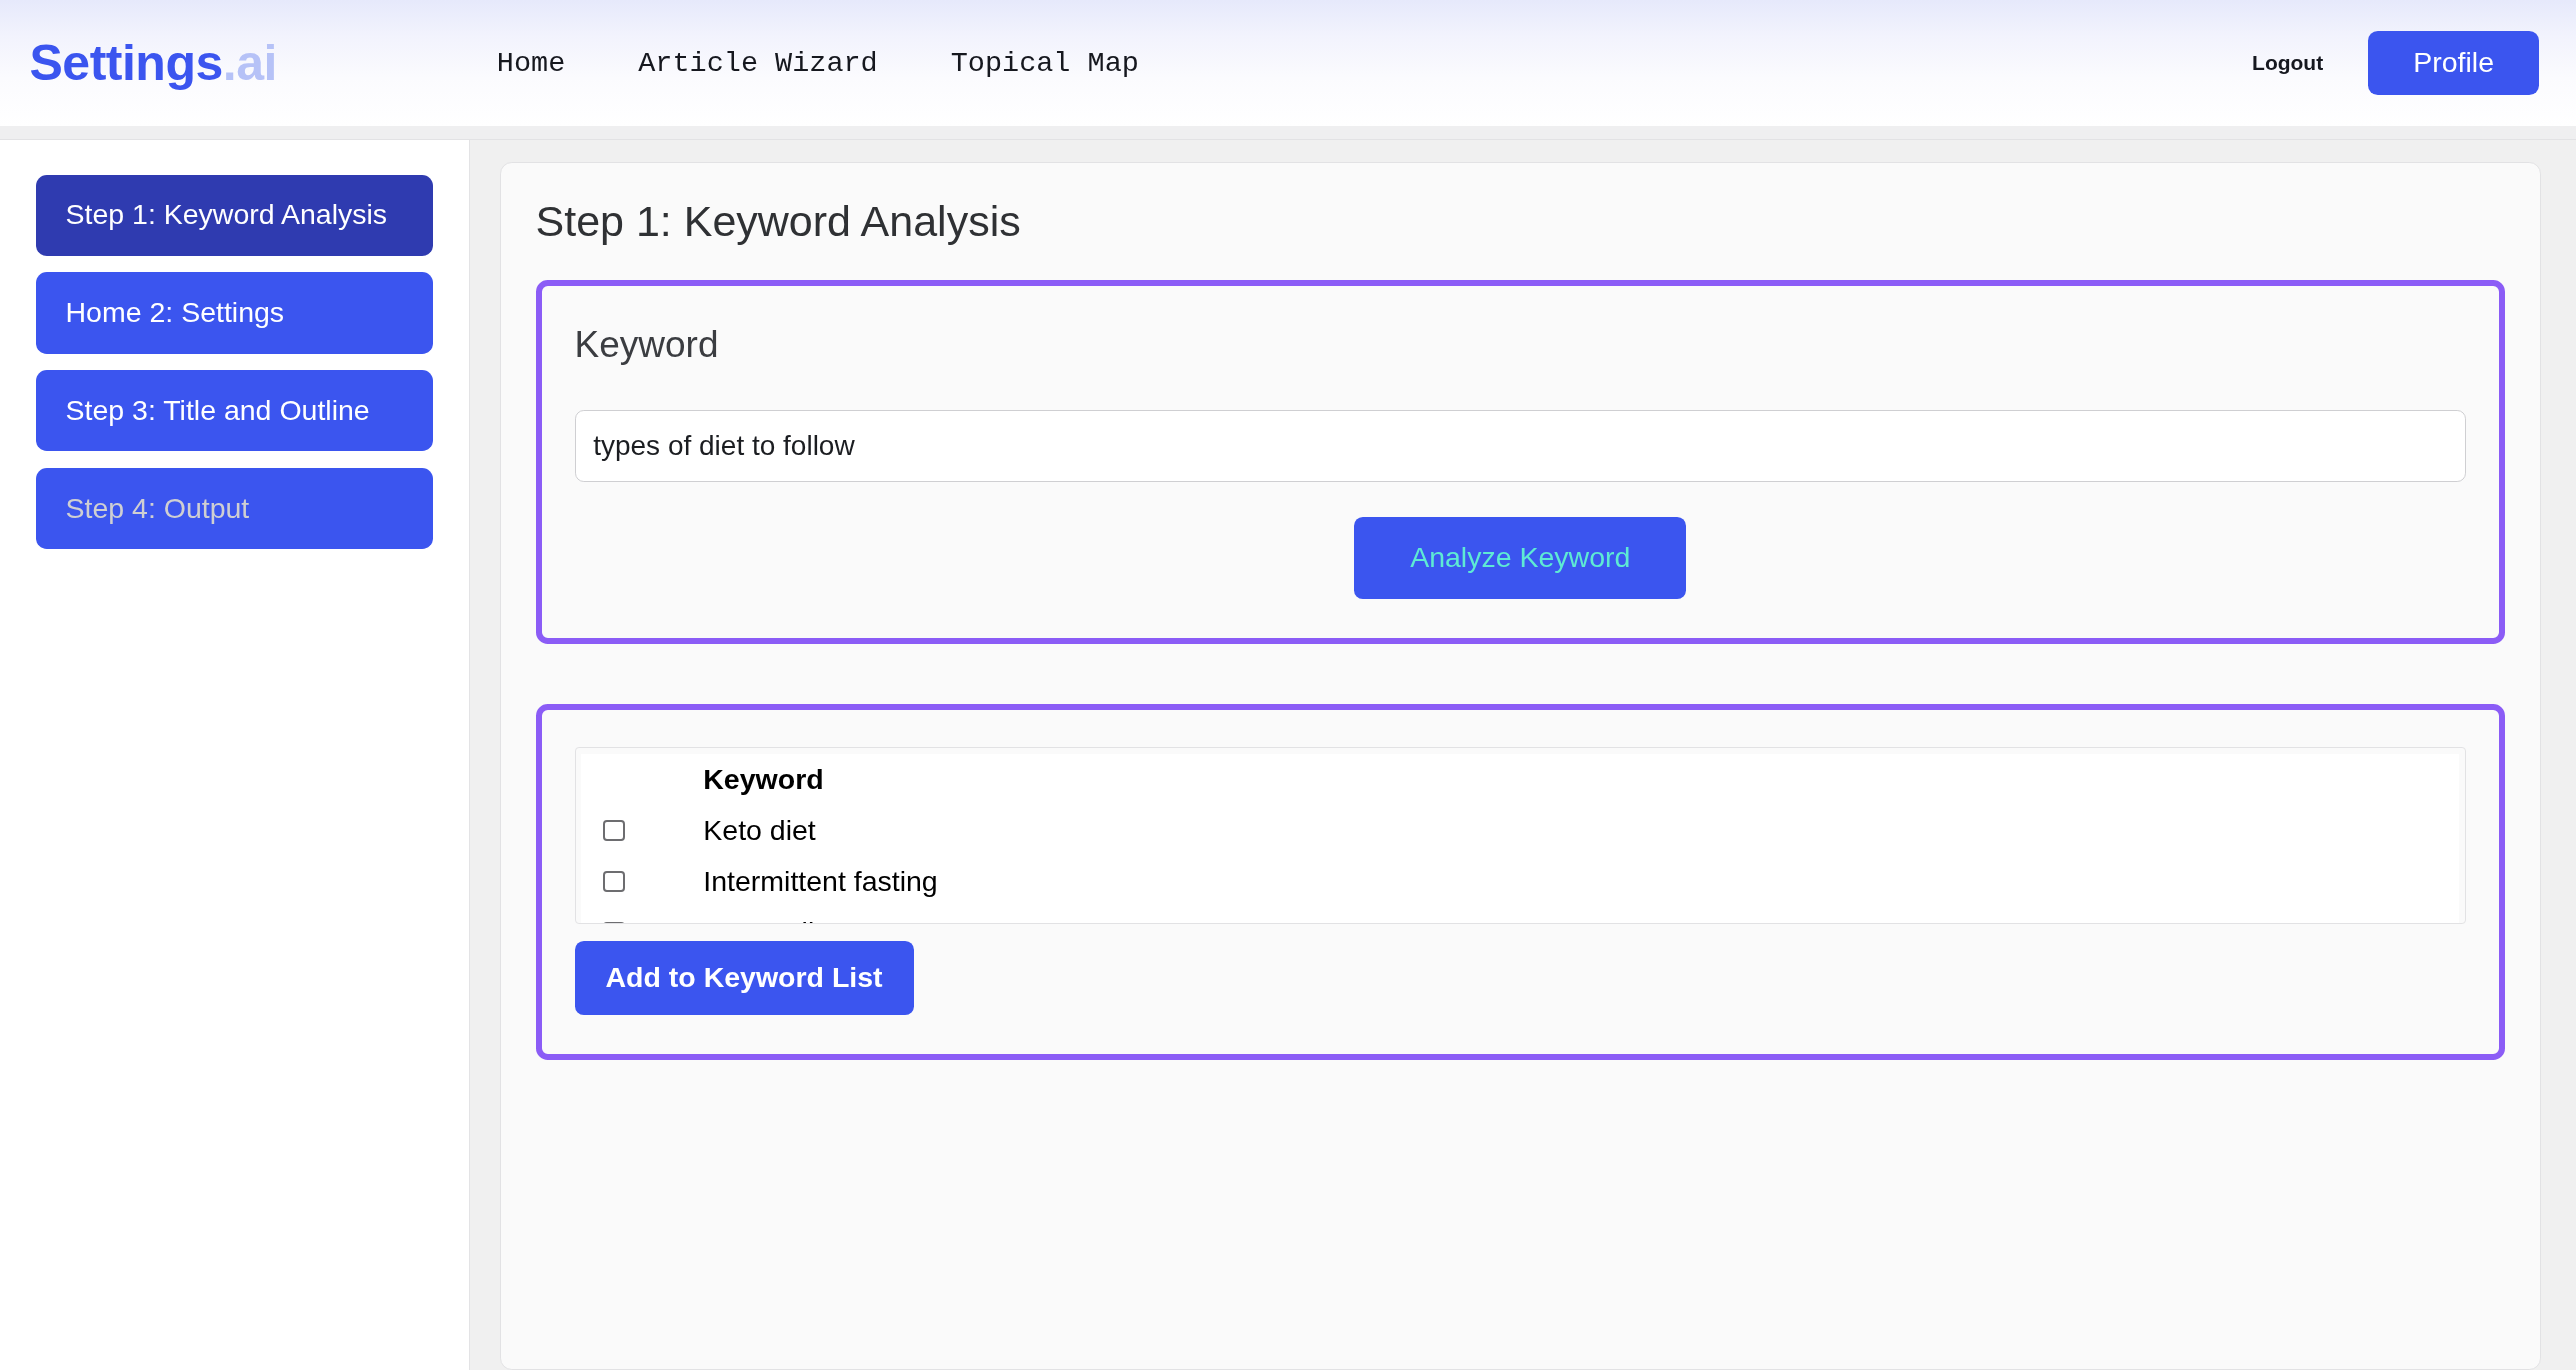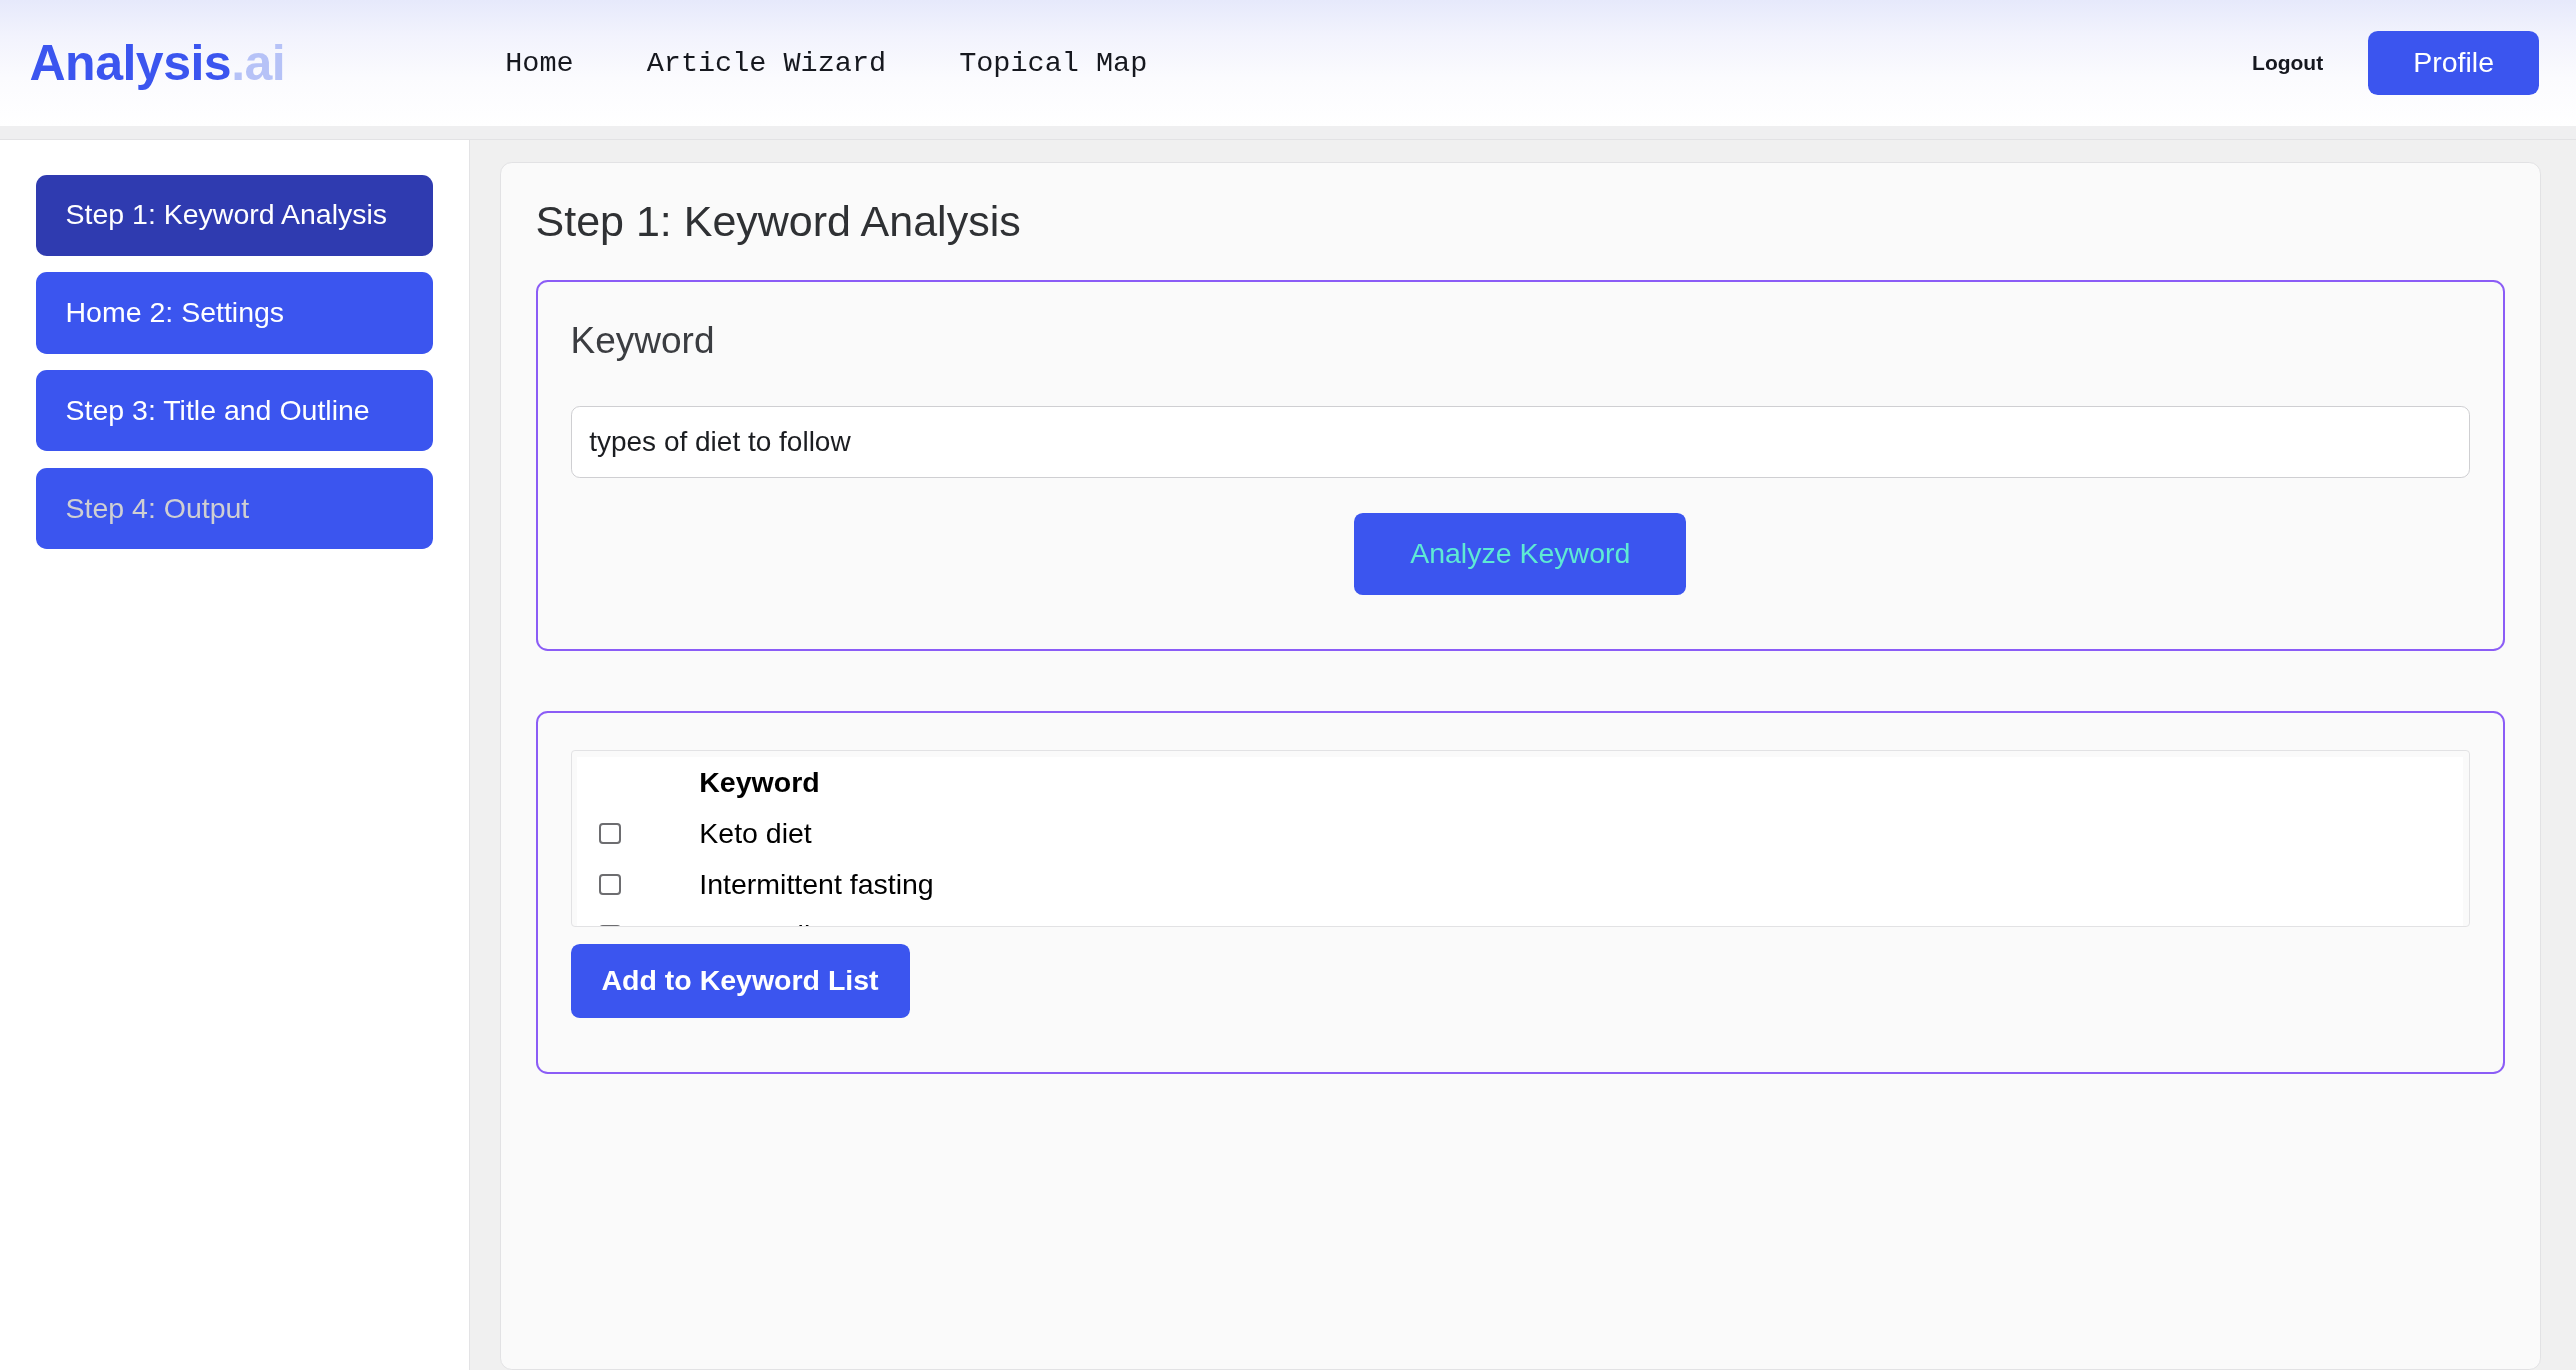--- a/index.html
+++ b/index.html
@@ -135,24 +135,24 @@
   }
   .page-title {
     font-size: 43px;
     font-weight: 400;
     color: #2f3134;
     margin: 0 0 32px 0;
     line-height: 1.2;
   }
 
   .card {
-    border: 2px solid #8b5cf6;
+    border: 6px solid #8b5cf6;
     border-radius: 11.8px;
     background: #fafafa;
-    padding: 37px 33px 54px 33px;
+    padding: 37px 33px 39px 33px;
     margin-bottom: 60px;
   }
   .card-title {
     font-size: 37px;
     font-weight: 400;
     color: #3b3d41;
     margin: 0 0 43px 0;
     line-height: 1.2;
   }
 
@@ -240,21 +240,21 @@
   }
 </style>
 </head>
 <body>
 
 <div class="app">
 
   <div class="header">
 
     <div class="brand">
-      <span class="brand-main">Analysis</span><span class="brand-suffix">.ai</span>
+      <span class="brand-main">Settings</span><span class="brand-suffix">.ai</span>
     </div>
 
     <nav class="nav">
       <a class="nav-link" href="#">Home</a>
       <a class="nav-link" href="#">Article Wizard</a>
       <a class="nav-link" href="#">Topical Map</a>
     </nav>
 
     <div class="header-right">
       <a class="logout-link" href="#">Logout</a>

